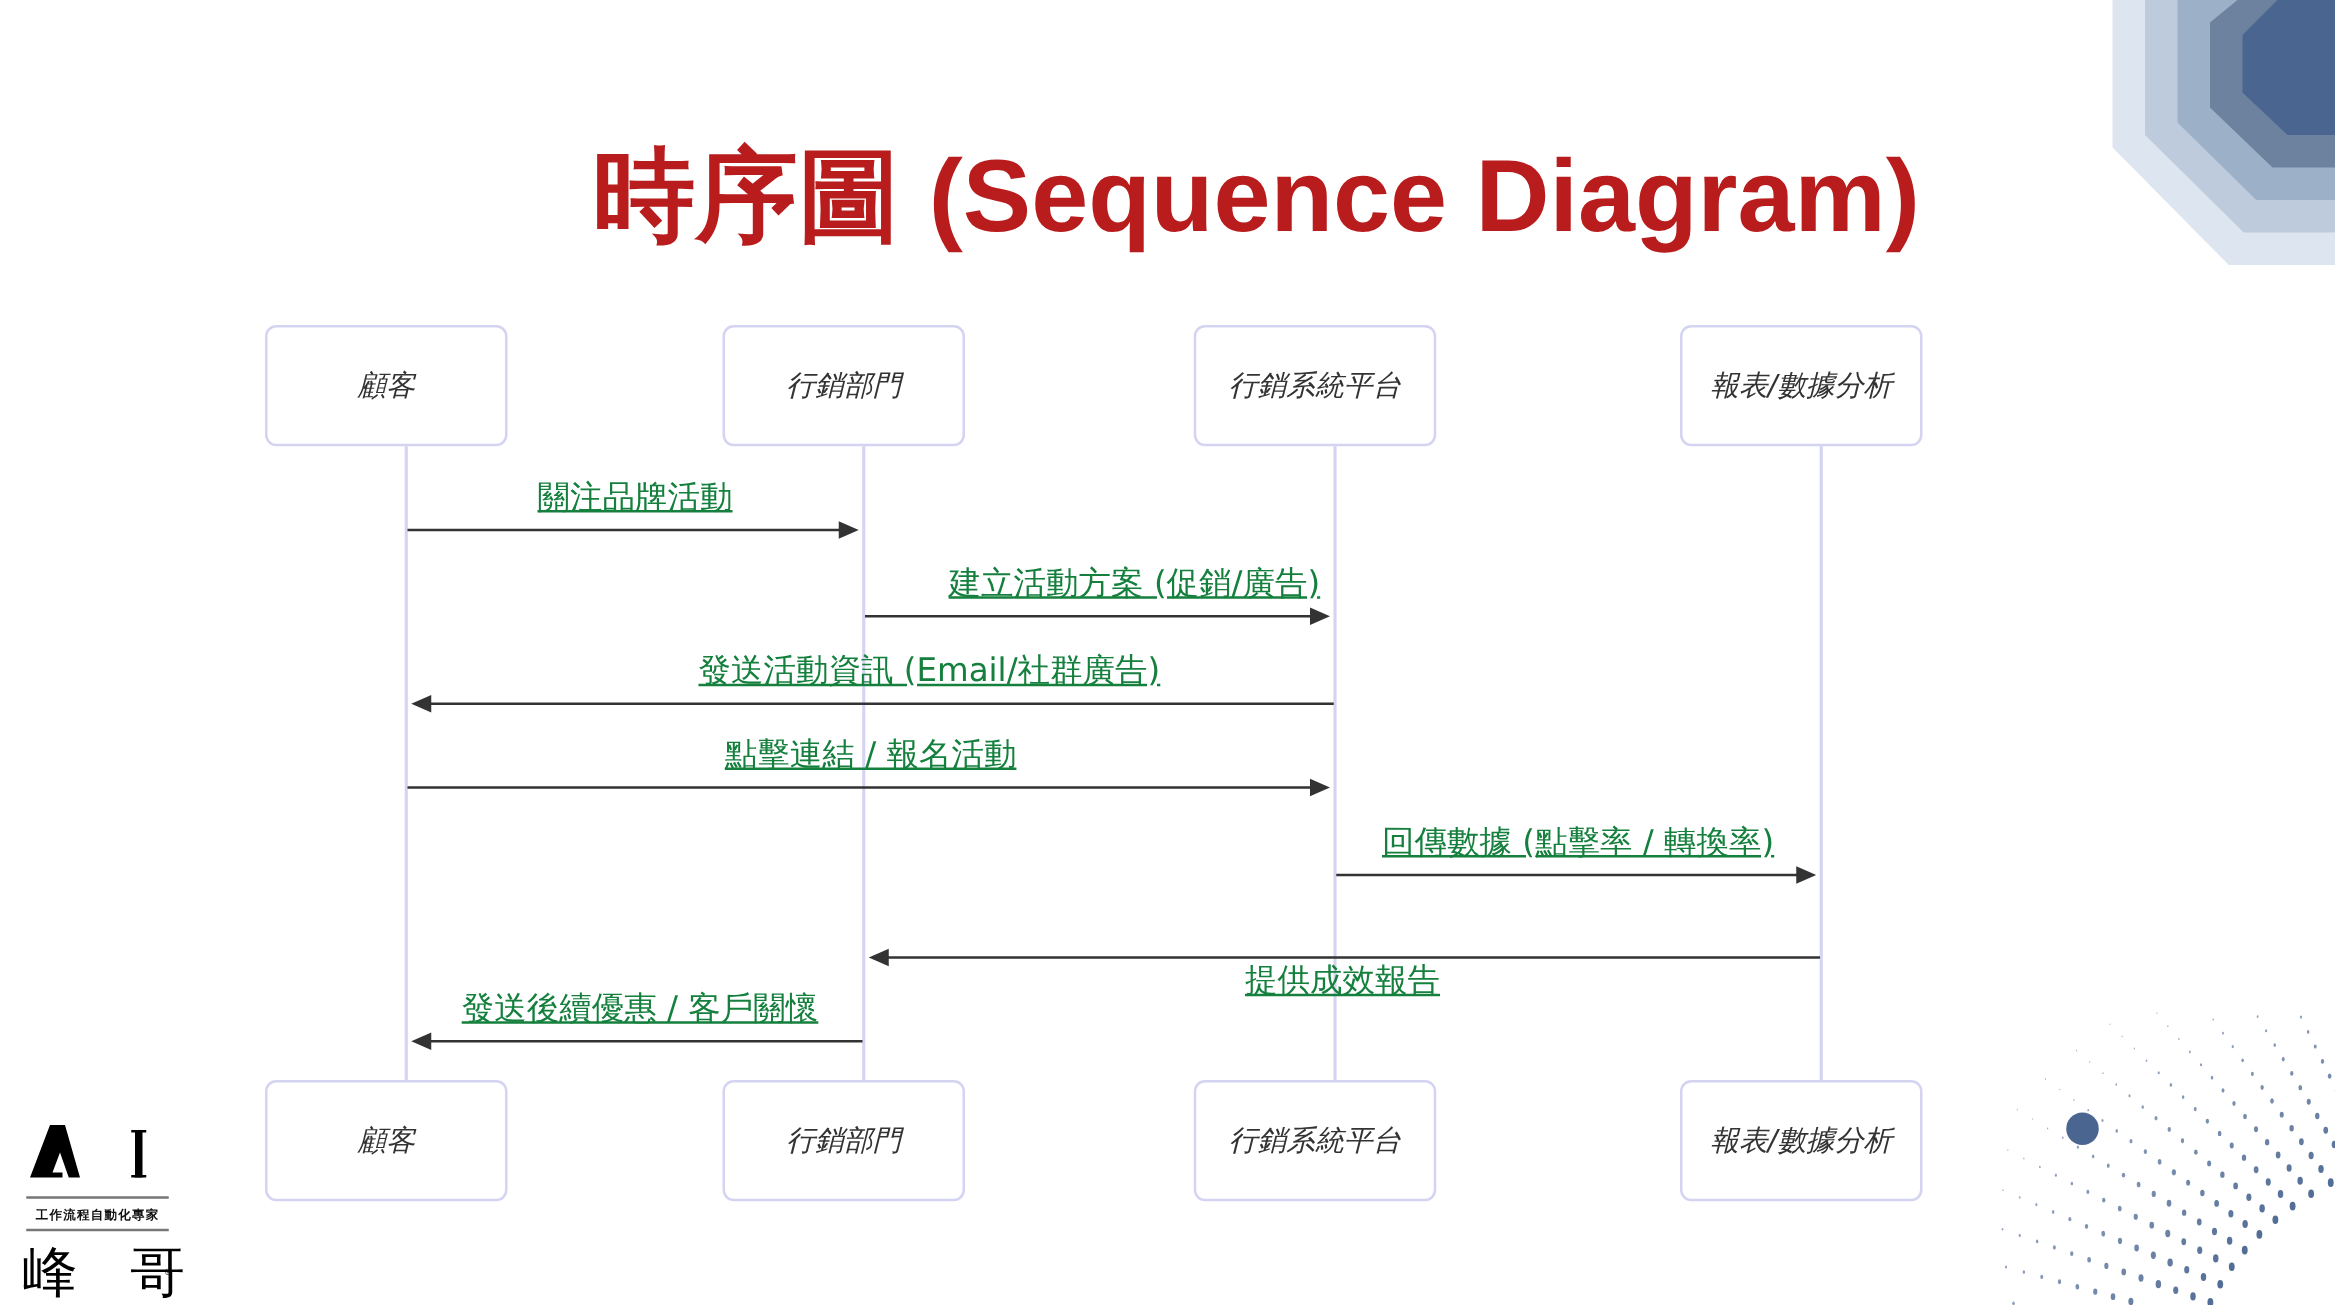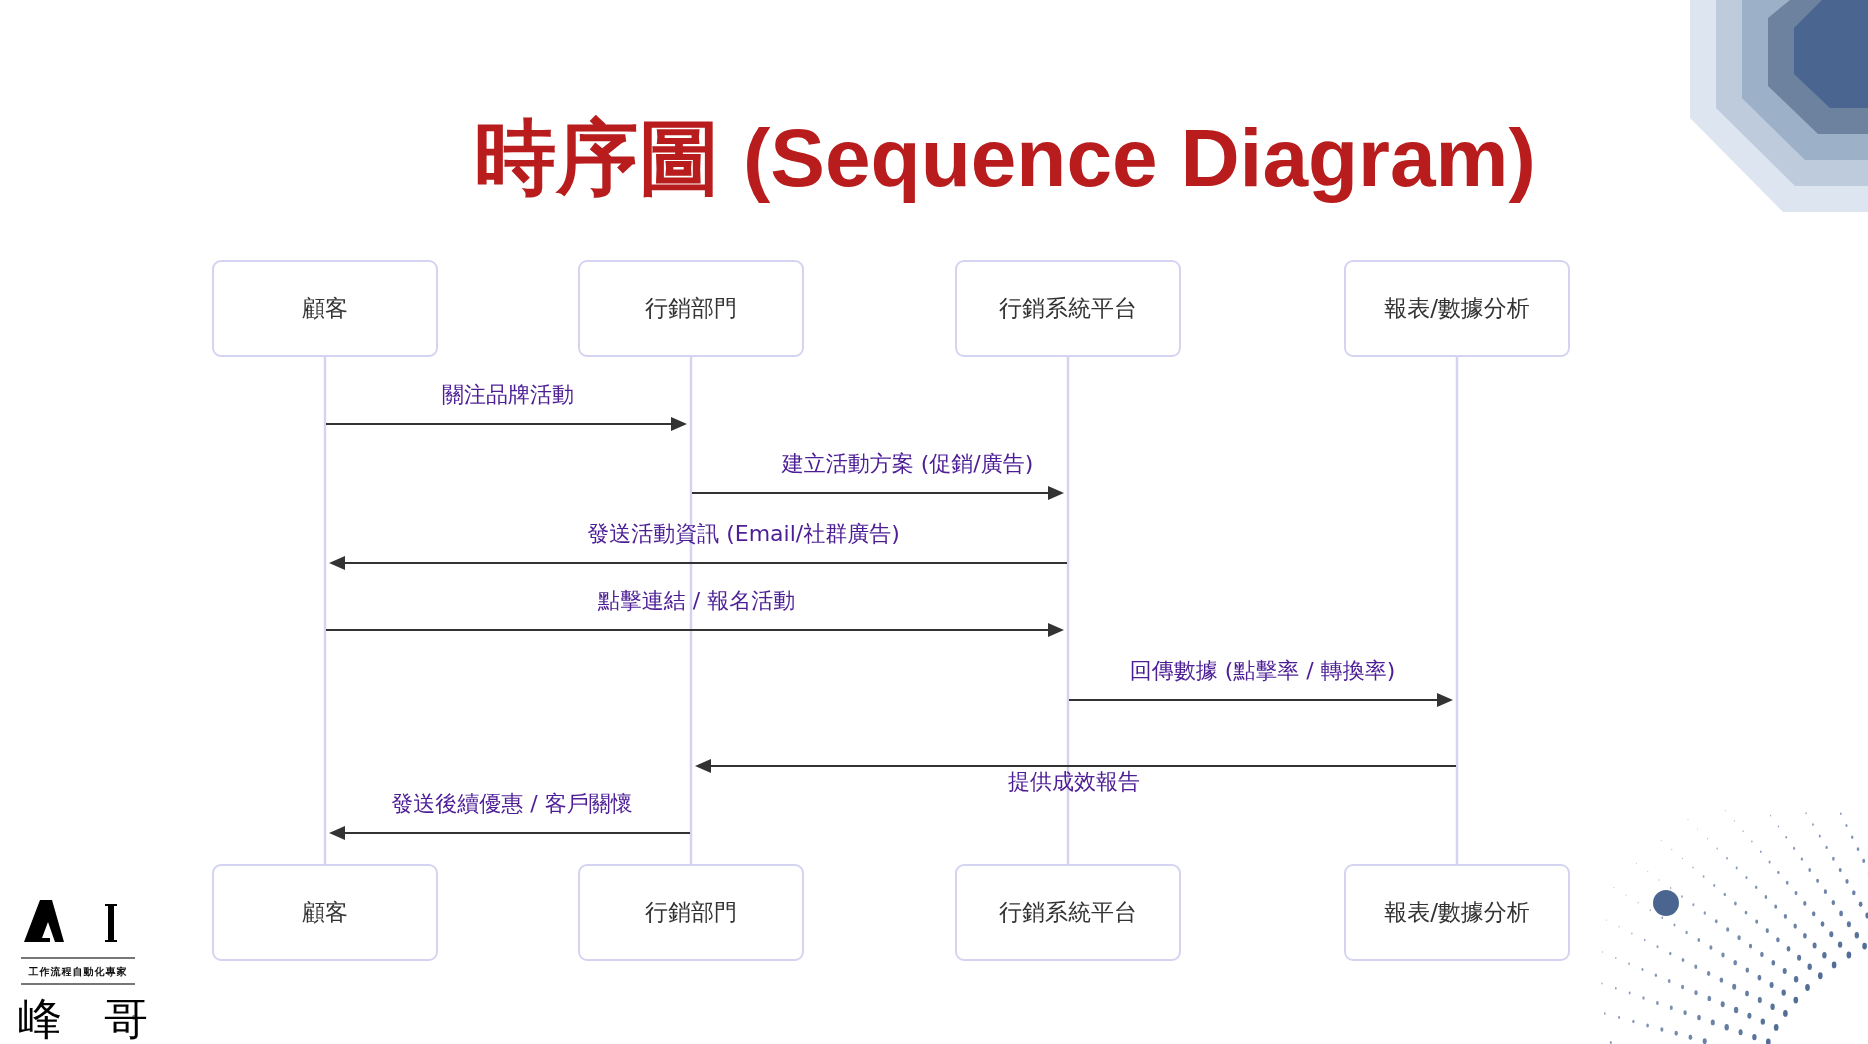--- a/index.html
+++ b/index.html
@@ -10,29 +10,30 @@
   }
   .deco-tr { position: absolute; right: 0; top: 0; width: 200px; height: 215px; }
   .title-wrap { position: absolute; left: 450px; top: 108px; width: 1110px; height: 100px; }
   .title-wrap span {
     display: block; text-align: center; white-space: nowrap;
     font-family: "Liberation Sans", "DejaVu Sans", sans-serif;
     font-weight: bold; font-size: 82px; line-height: 100px; color: #b91c1c;
   }
   #diagram { position: absolute; left: 0; top: 0; width: 1868px; height: 1044px; }
   .actor-box {
-    position: absolute; width: 226px; height: 97px;
+    position: absolute; width: 194px; height: 97px;
     border: 2px solid #d4d4f2; border-radius: 9px; background: #fff;
     box-sizing: border-box;
     display: flex; align-items: center; justify-content: center;
-    font-size: 23px; color: #333;
+    font-size: 23px; color: #333; font-style: italic;
   }
   .msg-label {
-    position: absolute; font-size: 22px; color: #4c1d95; white-space: nowrap;
+    position: absolute; font-size: 26px; color: #15803d; white-space: nowrap;
     transform: translateX(-50%);
+    text-decoration: underline;
   }
   .logo-line { position: absolute; height: 1.5px; background: #777; left: 21px; width: 114px; }
   .logo-tag {
     position: absolute; left: 21px; top: 965px; width: 114px; text-align: center;
     font-size: 10px; font-weight: bold; color: #111; letter-spacing: 1px; white-space: nowrap;
   }
   .logo-name {
     position: absolute; left: 18px; top: 994px; font-size: 44px; font-weight: 400;
     color: #000; letter-spacing: 14px; white-space: nowrap; line-height: 50px;
   }

